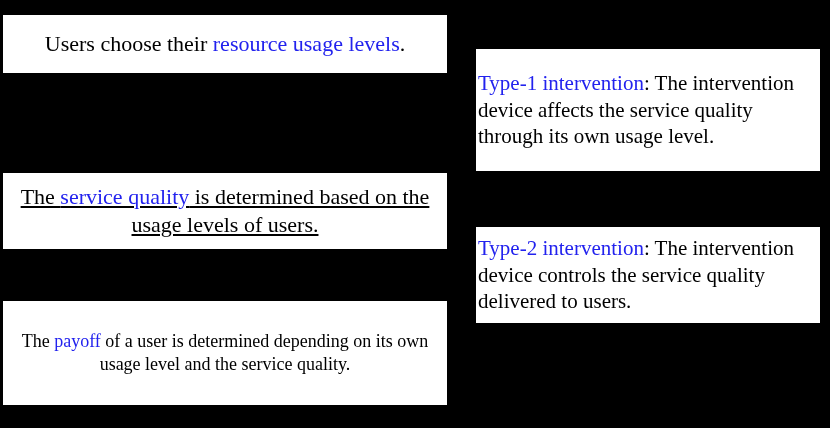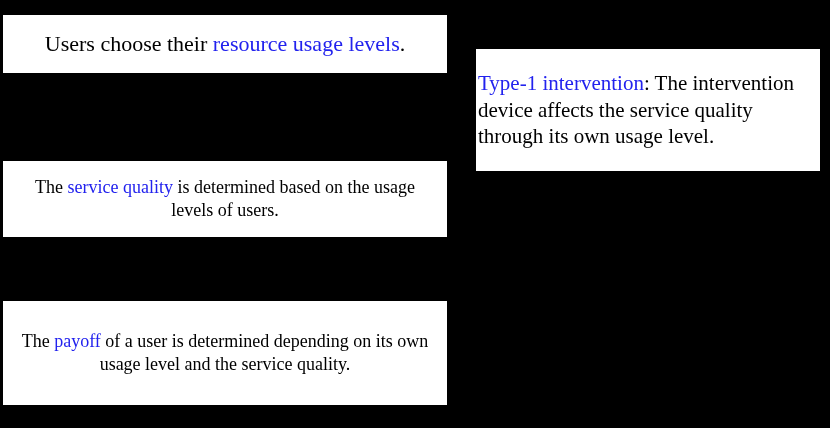--- a/index.html
+++ b/index.html
@@ -39,24 +39,25 @@
   
   #box-users {
     left: 2px;
     top: 14px;
     width: 446px;
     height: 60px;
     font-size: 22px;
   }
   #box-quality {
     left: 2px;
-    top: 160px;
+    top: 172px;
     width: 446px;
     height: 78px;
-    font-size: 18px;
+    font-size: 22px;
+    text-decoration: underline;
   }
   #box-payoff {
     left: 2px;
     top: 300px;
     width: 446px;
     height: 106px;
     font-size: 18px;
   }
 
   
@@ -92,14 +93,17 @@
   </div>
 
   <div class="box center" id="box-payoff">
     <div class="inner"><span>The </span><span class="hl">payoff</span><span> of a user is determined depending on its own usage level and the service quality.</span></div>
   </div>
 
   <div class="box left" id="box-type1">
     <div class="inner"><span class="hl">Type-1 intervention</span><span>: The intervention device affects the service quality through its own usage level.</span></div>
   </div>
 
+  <div class="box left" id="box-type2">
+    <div class="inner"><span class="hl">Type-2 intervention</span><span>: The intervention device controls the service quality delivered to users.</span></div>
+  </div>
 
 </div>
 
 </body></html>

